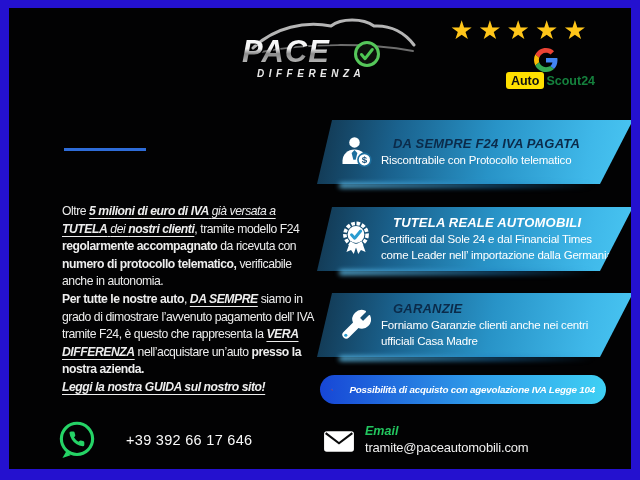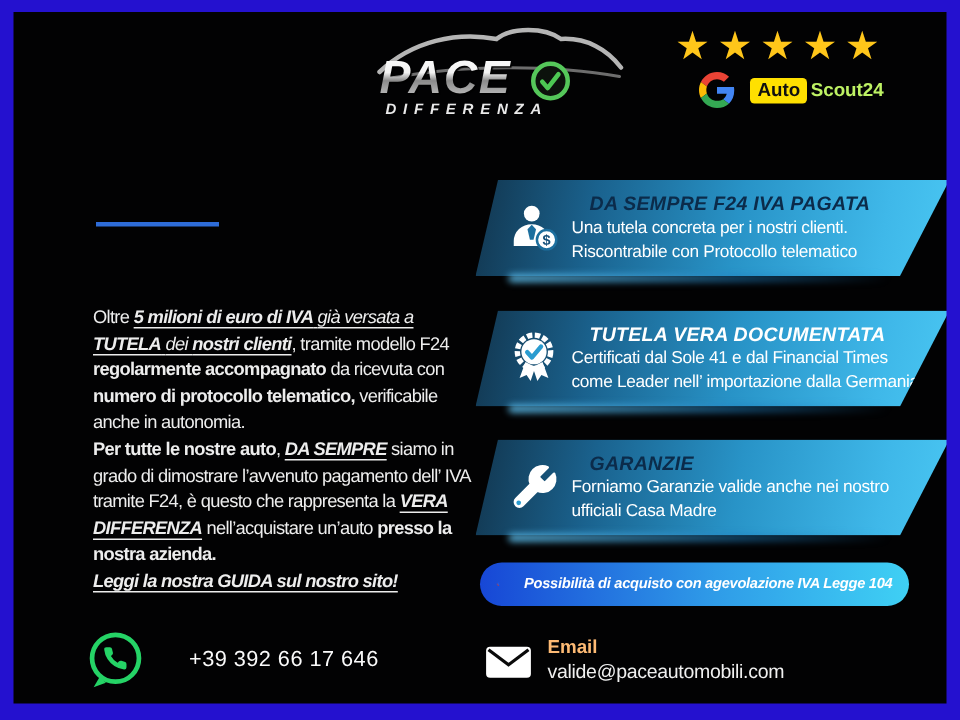--- a/index.html
+++ b/index.html
@@ -10,43 +10,43 @@
   }
   .blue-border{
     position:absolute;inset:0;border-style:solid;border-color:#2411cf;
     border-width:8px 9px 11px 9px;pointer-events:none;z-index:50;
   }
 
   
   .logo{position:absolute;left:233px;top:10px;width:210px;height:78px;}
   .car-svg{position:absolute;left:14px;top:4px;}
   .brand-name{
-    position:absolute;left:20px;top:24px;font-size:31px;font-weight:700;font-style:italic;
+    position:absolute;left:9px;top:24px;font-size:31px;font-weight:700;font-style:italic;
     letter-spacing:1px;
     background:linear-gradient(180deg,#ffffff 0%,#f2f2f2 40%,#8a8a8a 55%,#d8d8d8 100%);
     -webkit-background-clip:text;background-clip:text;color:transparent;
     filter:drop-shadow(1px 1px 0 #000);
     text-align:center;
   }
   .brand-sub{
     position:absolute;left:24px;top:58px;font-size:10px;font-weight:700;font-style:italic;
     letter-spacing:4.5px;color:#e9e9e9;
   }
   .check-svg{position:absolute;left:120px;top:30px;}
 
   
   .rating{position:absolute;left:450px;top:16px;width:175px;}
   .stars{font-size:26px;letter-spacing:5px;color:#ffc61a;line-height:28px;white-space:nowrap;}
-  .rating-logos{display:flex;align-items:center;margin-top:4px;margin-left:16px;}
+  .rating-logos{display:flex;align-items:center;margin-top:4px;margin-left:16px;flex-direction:column;}
   .as-wrap{display:flex;align-items:center;margin-left:10px;}
   .as-auto{
     background:#ffe000;color:#101010;font-weight:700;font-size:12.5px;
     padding:1.5px 5px;border-radius:3px;
   }
-  .as-scout{color:#bef264;font-weight:700;font-size:12.5px;margin-left:2px;}
+  .as-scout{color:#15803d;font-weight:700;font-size:12.5px;margin-left:2px;}
 
   
   .heading{
     position:absolute;left:64px;top:76px;color:#fff;font-weight:700;font-style:italic;
     font-size:22px;line-height:23px;letter-spacing:.5px;
   }
   .heading-underline{position:absolute;left:64px;top:148px;width:82px;height:2.5px;background:#2e6cd8;}
 
   
   .intro{
@@ -92,21 +92,21 @@
     color:#fff;font-weight:700;font-style:italic;font-size:9.8px;
     letter-spacing:-0.2px;white-space:nowrap;
   }
 
   
   .whatsapp{position:absolute;left:56px;top:419px;display:flex;align-items:center;}
   .phone-number{margin-left:28px;color:#fafafa;font-weight:400;font-size:14.5px;letter-spacing:.3px;}
   .email-block{position:absolute;left:323px;top:424px;display:flex;}
   .envelope{margin-top:6px;}
   .email-texts{margin-left:10px;}
-  .email-label{color:#fdba74;font-weight:700;font-size:12.5px;}
+  .email-label{color:#22c55e;font-weight:700;font-style:italic;font-size:12.5px;}
   .email-address{color:#f0f0f0;font-size:13px;margin-top:2px;letter-spacing:-0.2px;}
 </style>
 </head>
 <body>
 
 <div class="canvas">
   <div class="blue-border"></div>
 
   <div class="logo">
     <svg class="car-svg" width="178" height="40" viewBox="0 0 178 40">
@@ -151,58 +151,57 @@
         <svg width="36" height="36" viewBox="0 0 24 24">
           <circle cx="11" cy="5.6" r="3.5" fill="#fff"></circle>
           <path d="M3 20 v-2.2 a8 7.5 0 0 1 16 0 V20 z" fill="#fff"></path>
           <path d="M11 10.6 l1.9 2 -1.1 4.6 h-1.6 l-1.1-4.6 z" fill="#1d6f9e"></path>
           <circle cx="17.6" cy="17.2" r="4.3" fill="#fff" stroke="#1d6f9e" stroke-width="1.1"></circle>
           <text x="17.6" y="19.5" font-size="6.5" font-weight="bold" text-anchor="middle" fill="#15507a">$</text>
         </svg>
       </div>
       <div class="card-text">
         <div class="card-title" style="color:#0b2b4a">DA SEMPRE F24 IVA PAGATA</div>
-        <div class="card-line">Una tutela concreta per i nostri clienti.</div>
         <div class="card-line">Riscontrabile con Protocollo telematico</div>
       </div>
     </div>
     <div class="card-glow"></div>
   </div>
 
   <div class="card-wrap cw2">
     <div class="card">
       <div class="card-icon">
         <svg width="36" height="36" viewBox="0 0 24 24">
           <path d="M8.2 13.5 l-2.6 7.2 3.1-1.4 1.8 2.7 2.1-6.2z" fill="#fff"></path>
           <path d="M15.8 13.5 l2.6 7.2 -3.1-1.4 -1.8 2.7 -2.1-6.2z" fill="#fff"></path>
           <circle cx="12" cy="9" r="7.4" fill="none" stroke="#fff" stroke-width="2.4" stroke-dasharray="2.4 1.1"></circle>
           <circle cx="12" cy="9" r="5.6" fill="#fff"></circle>
           <path d="M9 9.2 l2.1 2.3 4-4.8" stroke="#2a9cd0" stroke-width="2" fill="none" stroke-linecap="round" stroke-linejoin="round"></path>
         </svg>
       </div>
       <div class="card-text">
-        <div class="card-title" style="color:#ffffff">TUTELA VERA DOCUMENTATA</div>
-        <div class="card-line">Certificati dal Sole 41 e dal Financial Times</div>
+        <div class="card-title" style="color:#ffffff">TUTELA REALE AUTOMOBILI</div>
+        <div class="card-line">Certificati dal Sole 24 e dal Financial Times</div>
         <div class="card-line">come Leader nell’ importazione dalla Germania</div>
       </div>
     </div>
     <div class="card-glow"></div>
   </div>
 
   <div class="card-wrap cw3">
     <div class="card">
       <div class="card-icon">
         <svg width="34" height="34" viewBox="0 0 24 24">
           <path d="M14.7 6.3a1 1 0 0 0 0 1.4l1.6 1.6a1 1 0 0 0 1.4 0l3.77-3.77a6 6 0 0 1-7.94 7.94l-6.91 6.91a2.12 2.12 0 0 1-3-3l6.91-6.91a6 6 0 0 1 7.94-7.94l-3.76 3.76z" fill="#fff" stroke="#fff" stroke-width="1.2" stroke-linejoin="round"></path>
           <circle cx="4.8" cy="19.2" r="1.1" fill="#2a9cd0"></circle>
         </svg>
       </div>
       <div class="card-text">
         <div class="card-title" style="color:#0b2b4a">GARANZIE</div>
-        <div class="card-line">Forniamo Garanzie valide anche nei nostro</div>
+        <div class="card-line">Forniamo Garanzie clienti anche nei centri</div>
         <div class="card-line">ufficiali Casa Madre</div>
       </div>
     </div>
     <div class="card-glow"></div>
   </div>
 
   <div class="law-badge">
     <svg width="17" height="17" viewBox="0 0 17 17">
       <g fill="#d23b33">
           <rect x="1" y="6" width="5" height="5"></rect>
@@ -226,16 +225,16 @@
     <span class="phone-number">+39 392 66 17 646</span>
   </div>
 
   <div class="email-block">
     <svg class="envelope" width="32" height="23" viewBox="0 0 24 17">
       <rect x="0.8" y="0.8" width="22.4" height="15.4" rx="2" fill="#fff"></rect>
       <path d="M2 2.2 l10 7.6 10-7.6" stroke="#0a0a0a" stroke-width="1.6" fill="none"></path>
     </svg>
     <div class="email-texts">
       <div class="email-label">Email</div>
-      <div class="email-address">valide@paceautomobili.com</div>
+      <div class="email-address">tramite@paceautomobili.com</div>
     </div>
   </div>
 </div>
 
 </body></html>

